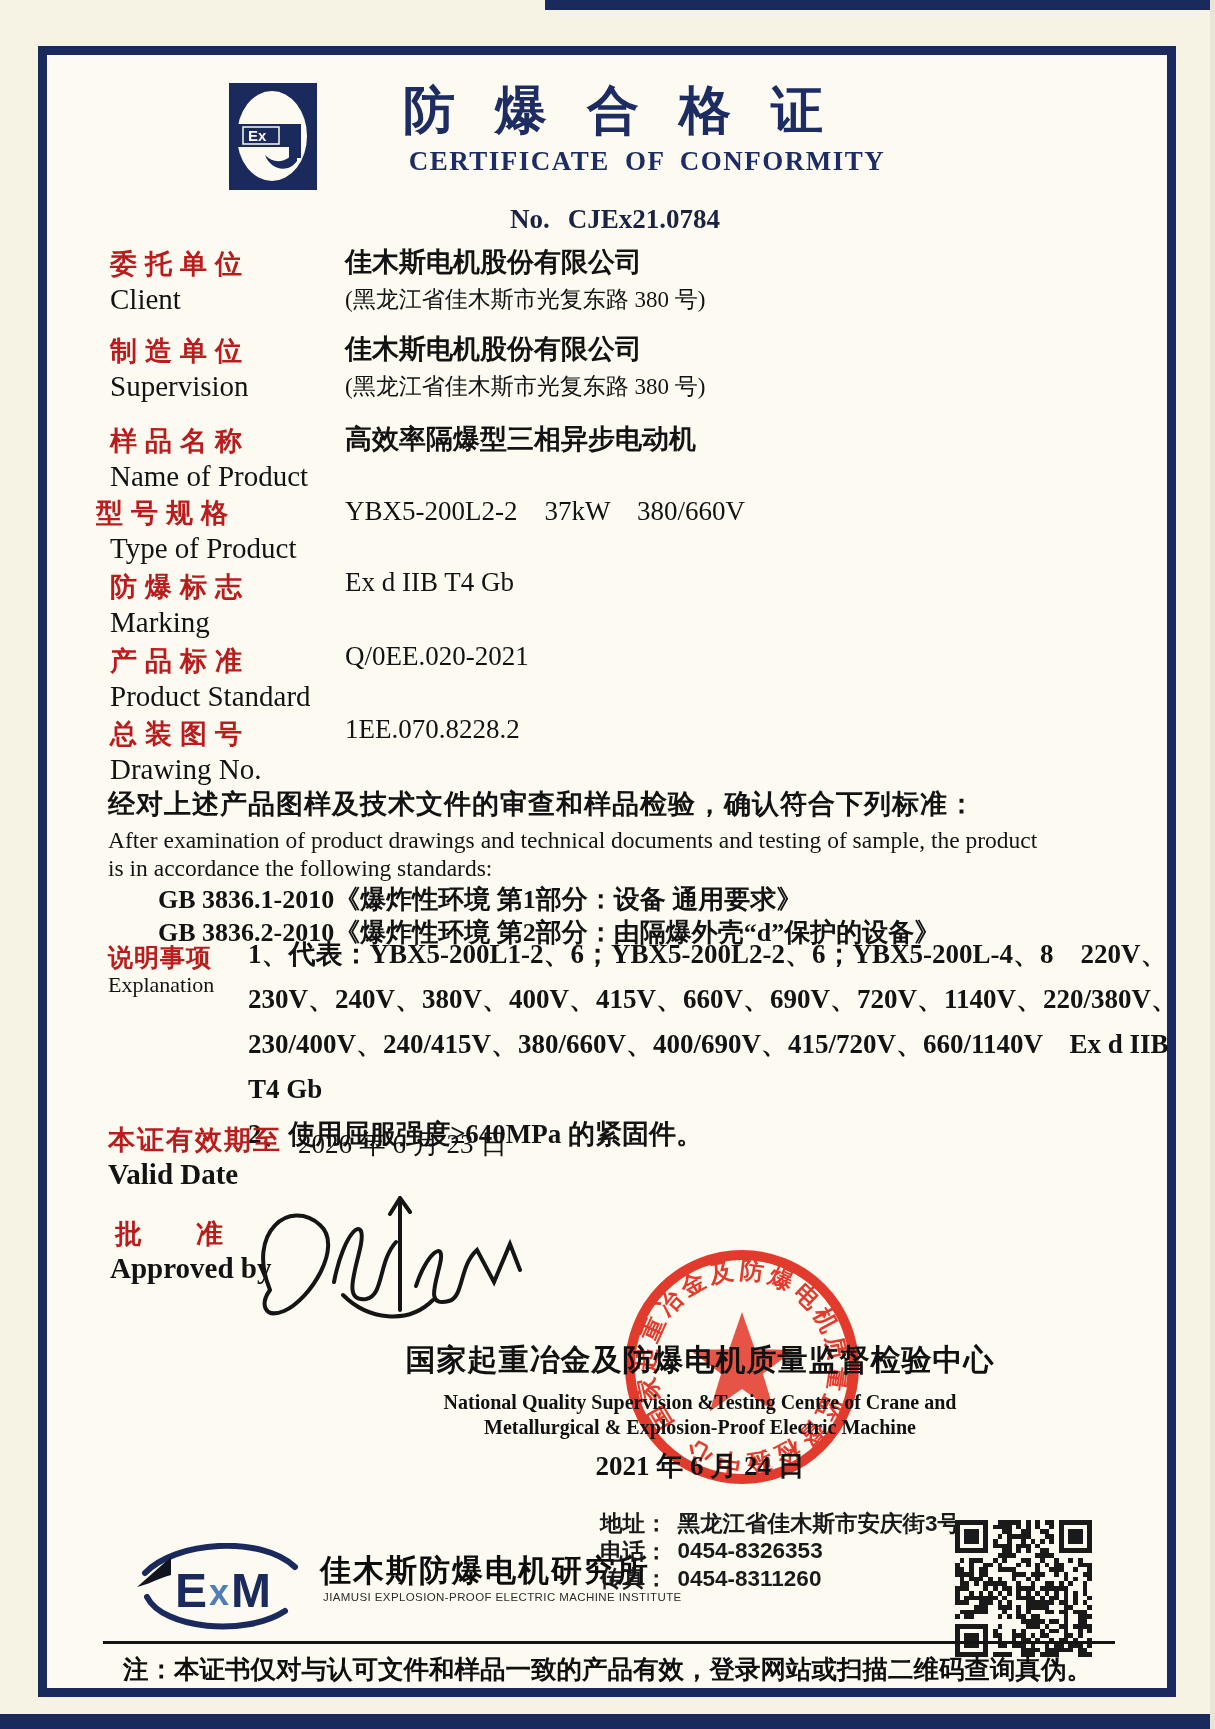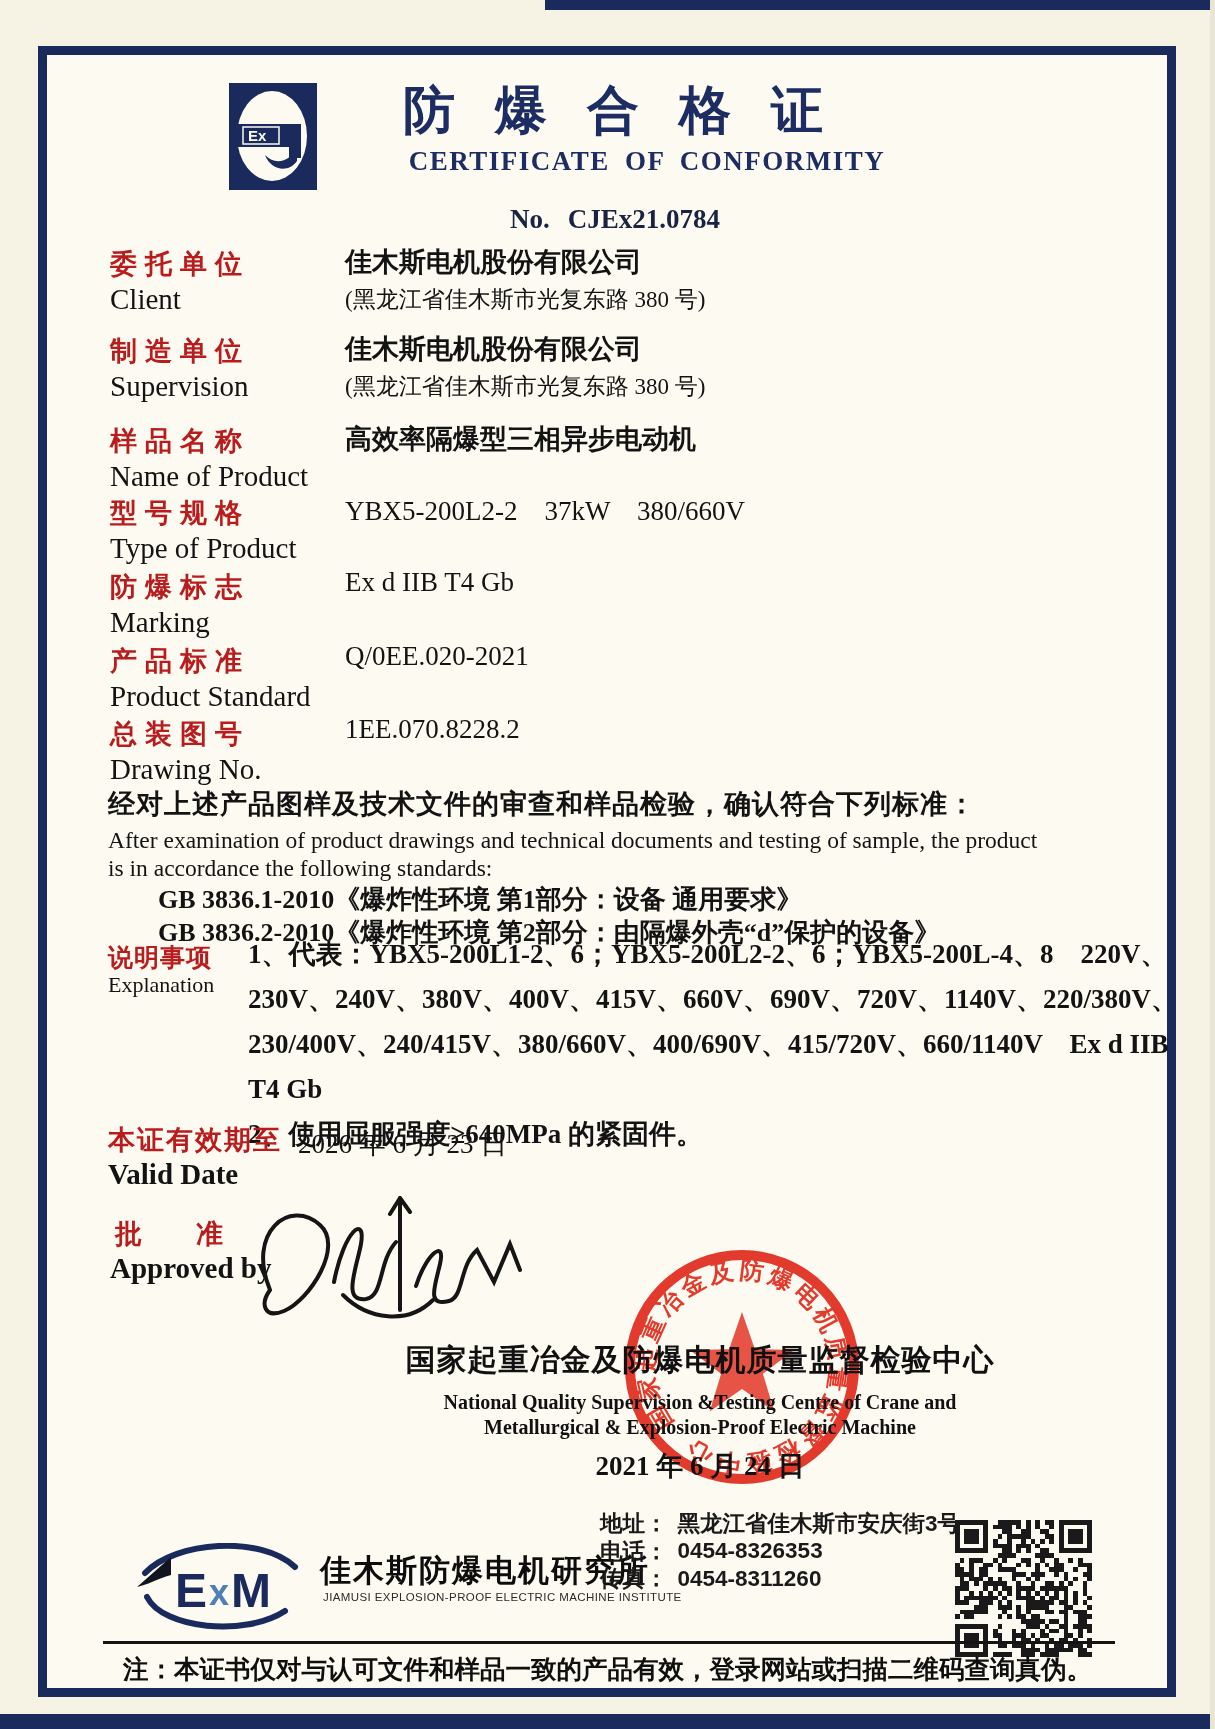--- a/index.html
+++ b/index.html
@@ -78,21 +78,21 @@
 
   <div class="abs lcn" style="left:110px;top:333px;">制造单位</div>
   <div class="abs len" style="left:110px;top:370px;">Supervision</div>
   <div class="abs vcn" style="left:345px;top:331px;">佳木斯电机股份有限公司</div>
   <div class="abs vsub" style="left:345px;top:371px;">(黑龙江省佳木斯市光复东路 380 号)</div>
 
   <div class="abs lcn" style="left:110px;top:423px;">样品名称</div>
   <div class="abs len" style="left:110px;top:460px;">Name of Product</div>
   <div class="abs vcn" style="left:345px;top:421px;">高效率隔爆型三相异步电动机</div>
 
-  <div class="abs lcn" style="left:110px;top:495px;">型号规格</div>
+  <div class="abs lcn" style="left:96px;top:495px;">型号规格</div>
   <div class="abs len" style="left:110px;top:532px;">Type of Product</div>
   <div class="abs ven" style="left:345px;top:493px;">YBX5-200L2-2　37kW　380/660V</div>
 
   <div class="abs lcn" style="left:110px;top:569px;">防爆标志</div>
   <div class="abs len" style="left:110px;top:606px;">Marking</div>
   <div class="abs ven" style="left:345px;top:567px;">Ex d IIB T4 Gb</div>
 
   <div class="abs lcn" style="left:110px;top:643px;">产品标准</div>
   <div class="abs len" style="left:110px;top:680px;">Product Standard</div>
   <div class="abs ven" style="left:345px;top:641px;">Q/0EE.020-2021</div>

